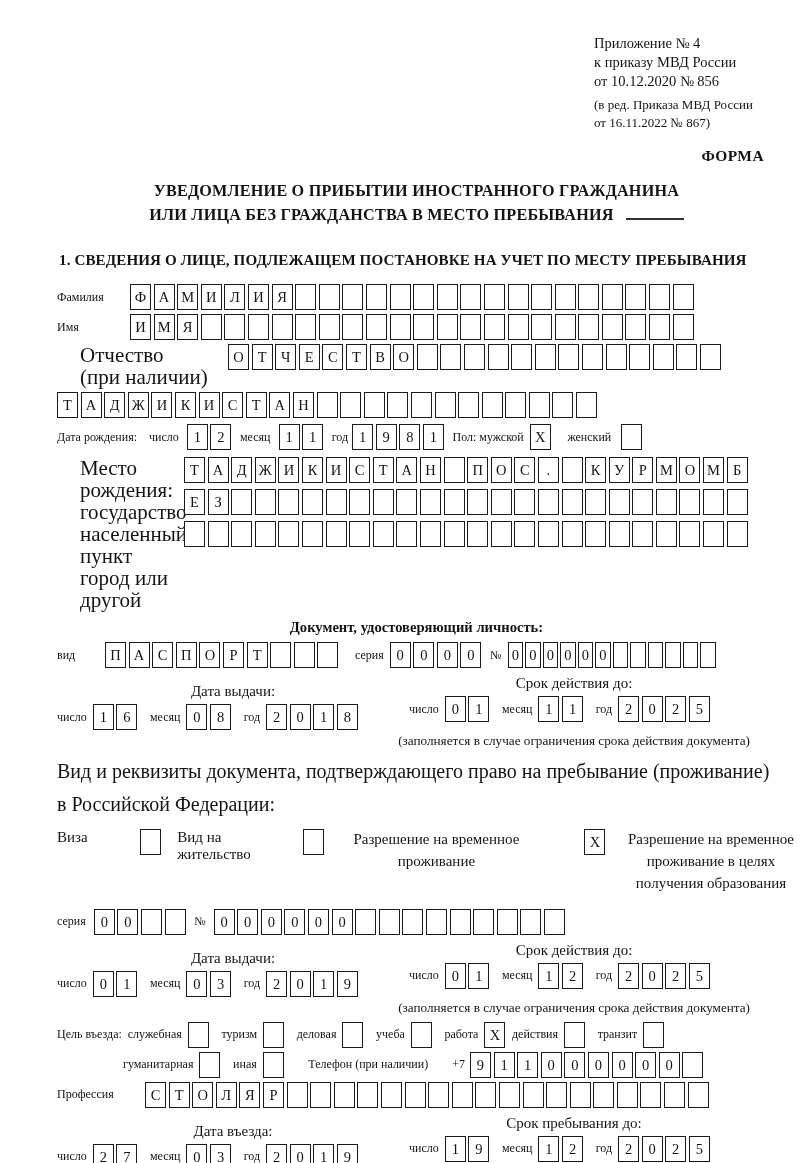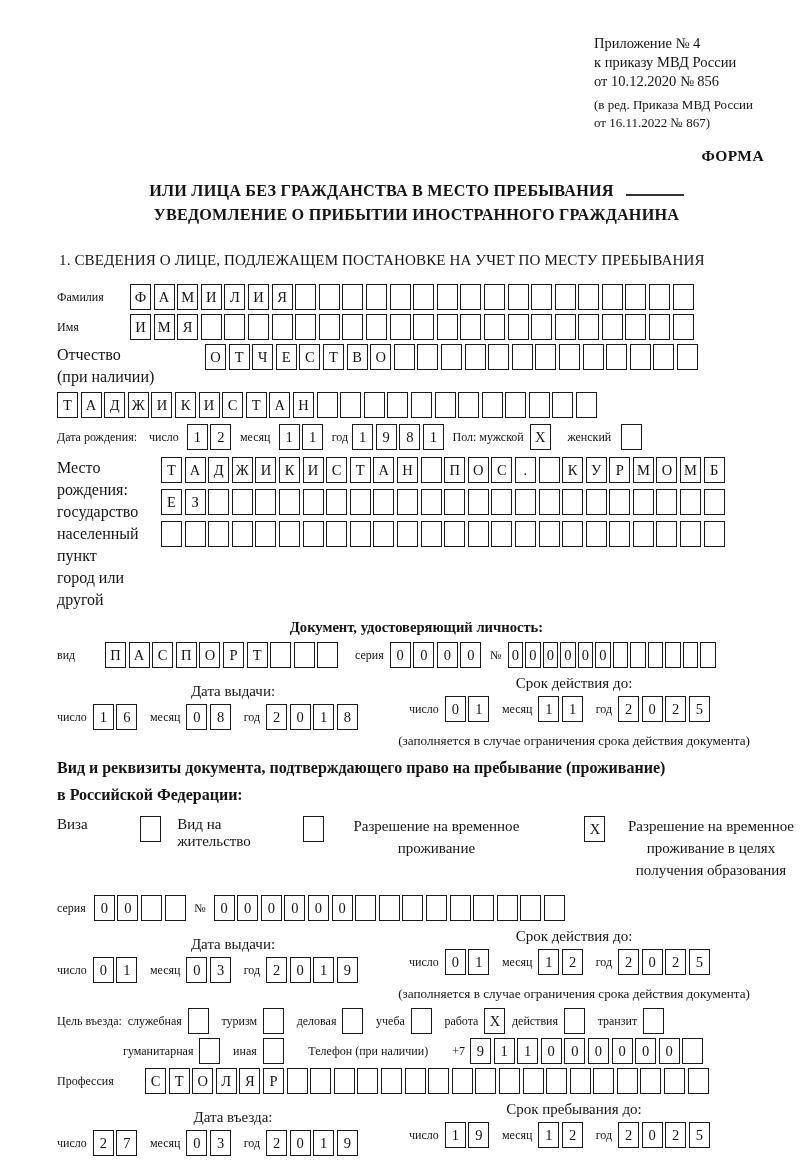--- a/index.html
+++ b/index.html
@@ -12,27 +12,27 @@
 
   
   .hdr { margin-left:auto; width:182px; font-size:14.5px; line-height:1.32; }
   .hdr .small { font-size:13px; }
   .hdr .gap { margin-top:5px; }
   .forma { text-align:right; font-weight:bold; font-size:15.5px; letter-spacing:.4px; margin:16px 12px 0 0; }
 
   
   .title { text-align:center; font-weight:bold; font-size:16.2px; line-height:1.5; margin-top:14px; letter-spacing:.2px; }
   .blank { display:inline-block; width:58px; border-bottom:2.2px solid #333; height:.9em; margin-left:12px; }
-  .sec-h { font-weight:normal; font-size:15.1px; margin:25px 0 15px 2px; letter-spacing:.1px; }
+  .sec-h { font-weight:bold; font-size:15.1px; margin:25px 0 15px 2px; letter-spacing:.1px; }
 
   
   .row { display:flex; align-items:center; margin-bottom:4px; }
   .row.top { align-items:flex-start; }
   .lbl { font-size:12px; white-space:nowrap; }
-  .lblcol { font-size:16px; line-height:22px; white-space:nowrap; }
+  .lblcol { font-size:21px; line-height:22px; white-space:nowrap;margin-left:23px; }
   .w1 { width:73px; flex:0 0 73px; }
   .w2 { width:148px; flex:0 0 148px; }
   .w3 { width:90px; flex:0 0 90px; }
   .w4 { width:104px; flex:0 0 104px; }
 
   
   .cells { display:inline-flex; flex:0 0 auto; }
   .cell {
     flex:0 0 auto; box-sizing:content-box;
     width:19px; height:24px; border:1.7px solid #1a1a1a; margin-right:2.6px;
@@ -48,21 +48,21 @@
   
   .twocol { display:flex; margin-top:7px; }
   .col-l { width:352px; flex:0 0 352px;margin-top:8px; }
   .col-r { width:330px; flex:0 0 330px; }
   .dhead { text-align:center; font-size:15px; margin-bottom:4px; }
   .drow { display:flex; align-items:center; }
   .drow .lbl { margin-right:6px; }
   .drow .cells { margin-right:10px; }
   .note { text-align:right; font-size:13.2px; margin:3px 26px 6px 0; }
 
-  .intro { font-size:16px; line-height:1.65; margin-top:6px;font-weight:bold; }
+  .intro { font-size:20px; line-height:1.65; margin-top:6px; }
 
   
   .opts { display:flex; align-items:flex-start; margin:8px 0 14px 0; }
   .opt { display:flex; align-items:flex-start; margin-right:14px;gap:44px; }
   .opt .olbl { font-size:15px; margin-right:8px; }
   .opt .wrap2 { width:192px; text-align:center; white-space:normal; line-height:1.45; }
   .opt .wrap3 { width:178px; text-align:center; white-space:normal; line-height:1.45; }
 
   
   .purpose .lbl { margin-right:6px; }
@@ -80,24 +80,24 @@
   <div class="hdr">
     <div>Приложение № 4</div>
     <div>к приказу МВД России</div>
     <div>от 10.12.2020 № 856</div>
     <div class="small gap">(в ред. Приказа МВД России</div>
     <div class="small">от 16.11.2022 № 867)</div>
   </div>
   <div class="forma">ФОРМА</div>
 
   <div class="title">
+    <div>УВЕДОМЛЕНИЕ О ПРИБЫТИИ ИНОСТРАННОГО ГРАЖДАНИНА</div>
     <div>
       <span>ИЛИ ЛИЦА БЕЗ ГРАЖДАНСТВА В МЕСТО ПРЕБЫВАНИЯ</span><span class="blank"></span>
     </div>
-    <div>УВЕДОМЛЕНИЕ О ПРИБЫТИИ ИНОСТРАННОГО ГРАЖДАНИНА</div>
   </div>
 
   <div class="sec-h">1. СВЕДЕНИЯ О ЛИЦЕ, ПОДЛЕЖАЩЕМ ПОСТАНОВКЕ НА УЧЕТ ПО МЕСТУ ПРЕБЫВАНИЯ</div>
 
   <div class="row">
     <span class="lbl w1">Фамилия</span>
     <span class="cells">
         <span class="cell">Ф</span>
         <span class="cell">А</span>
         <span class="cell">М</span>

